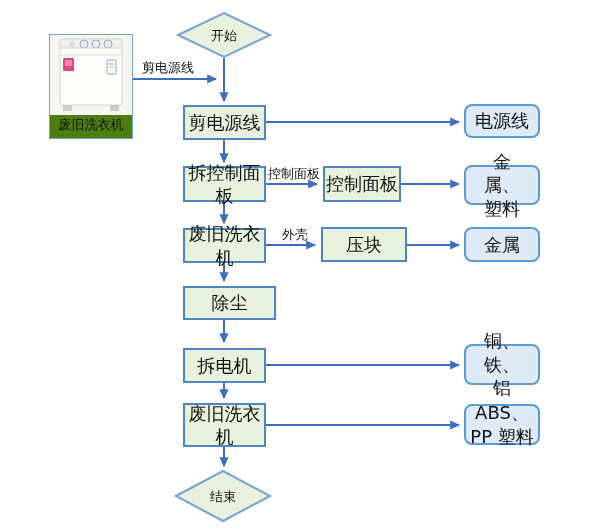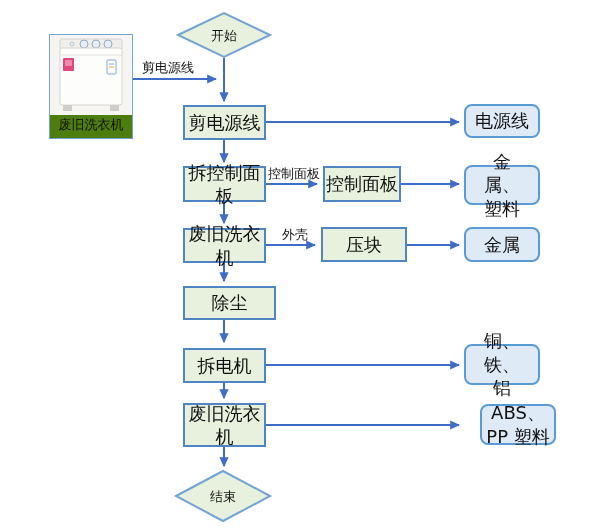--- a/index.html
+++ b/index.html
@@ -90,19 +90,19 @@
   <div class="node process" style="left:183px;top:348px;width:83px;height:35px;">拆电机</div>
   <div class="node process" style="left:183px;top:403px;width:83px;height:44px;">废旧洗衣机</div>
 
   <div class="node process" style="left:323px;top:166px;width:78px;height:36px;">控制面板</div>
   <div class="node process" style="left:321px;top:227px;width:86px;height:35px;">压块</div>
 
   <div class="node output" style="left:464px;top:104px;width:76px;height:34px;">电源线</div>
   <div class="node output" style="left:464px;top:165px;width:76px;height:40px;padding:0 12px;">金属、塑料</div>
   <div class="node output" style="left:464px;top:227px;width:76px;height:35px;">金属</div>
   <div class="node output" style="left:464px;top:344px;width:76px;height:41px;padding:0 16px;">铜、铁、铝</div>
-  <div class="node output" style="left:464px;top:404px;width:76px;height:41px;padding:0 4px;margin-left:16px;">ABS、PP 塑料</div>
+  <div class="node output" style="left:464px;top:404px;width:76px;height:41px;padding:0 4px;">ABS、PP 塑料</div>
 
   <div class="edge-label" style="left:138px;top:59px;width:60px;">剪电源线</div>
   <div class="edge-label" style="left:266px;top:165px;width:56px;">控制面板</div>
   <div class="edge-label" style="left:280px;top:226px;width:30px;">外壳</div>
 
 </div>
 
 </body></html>

